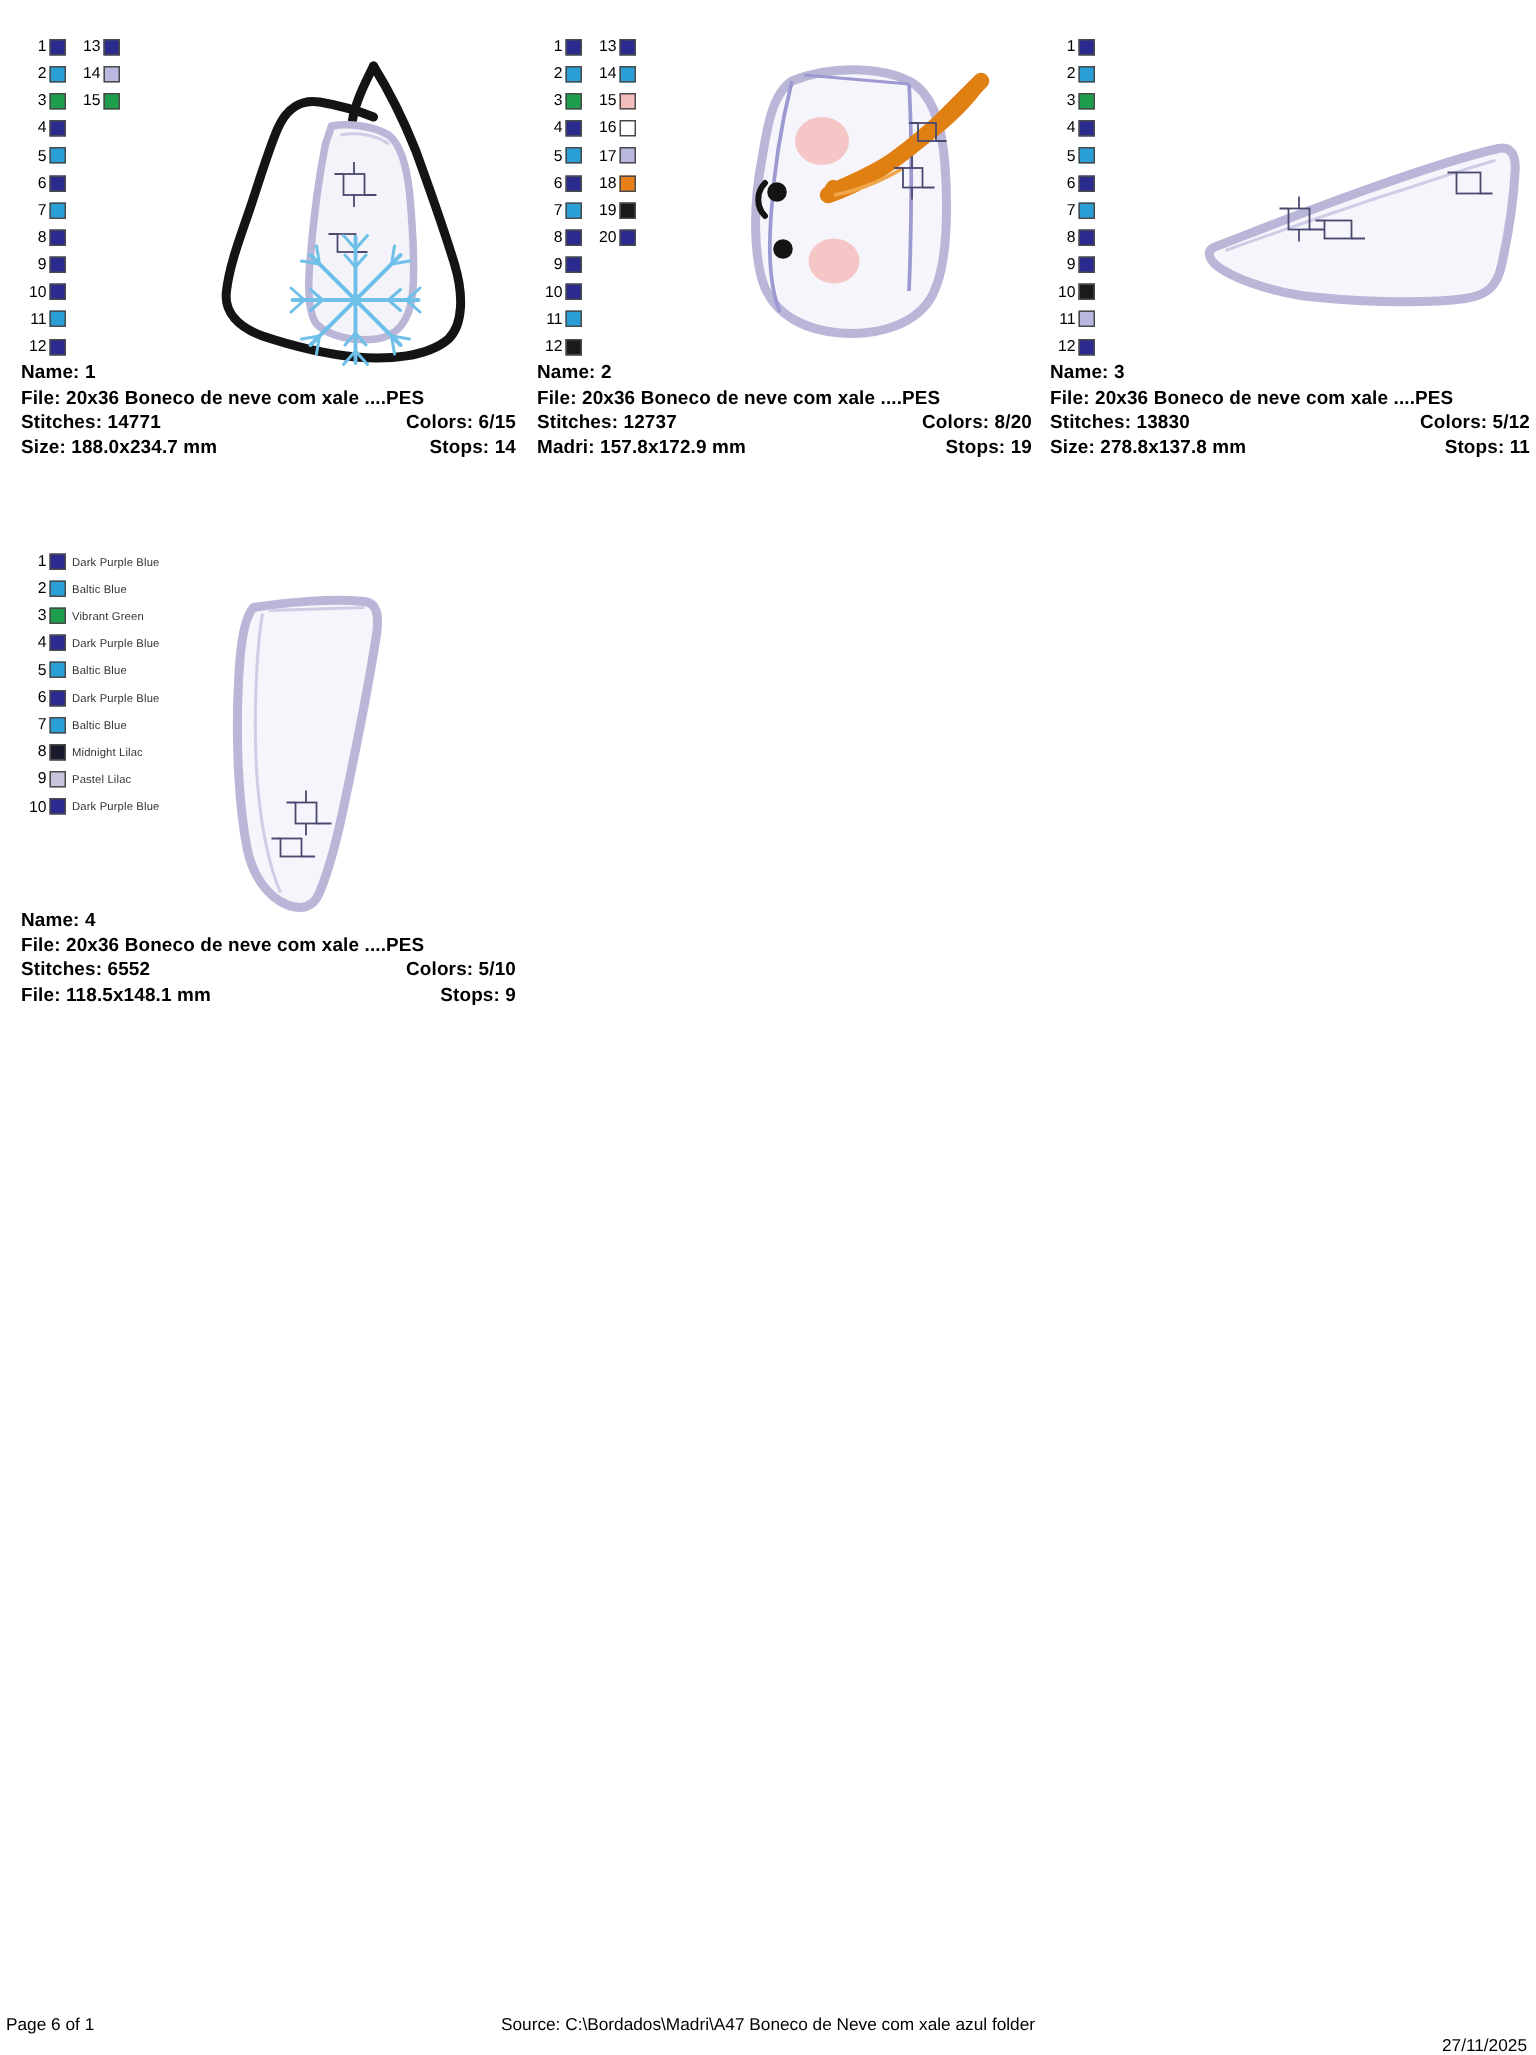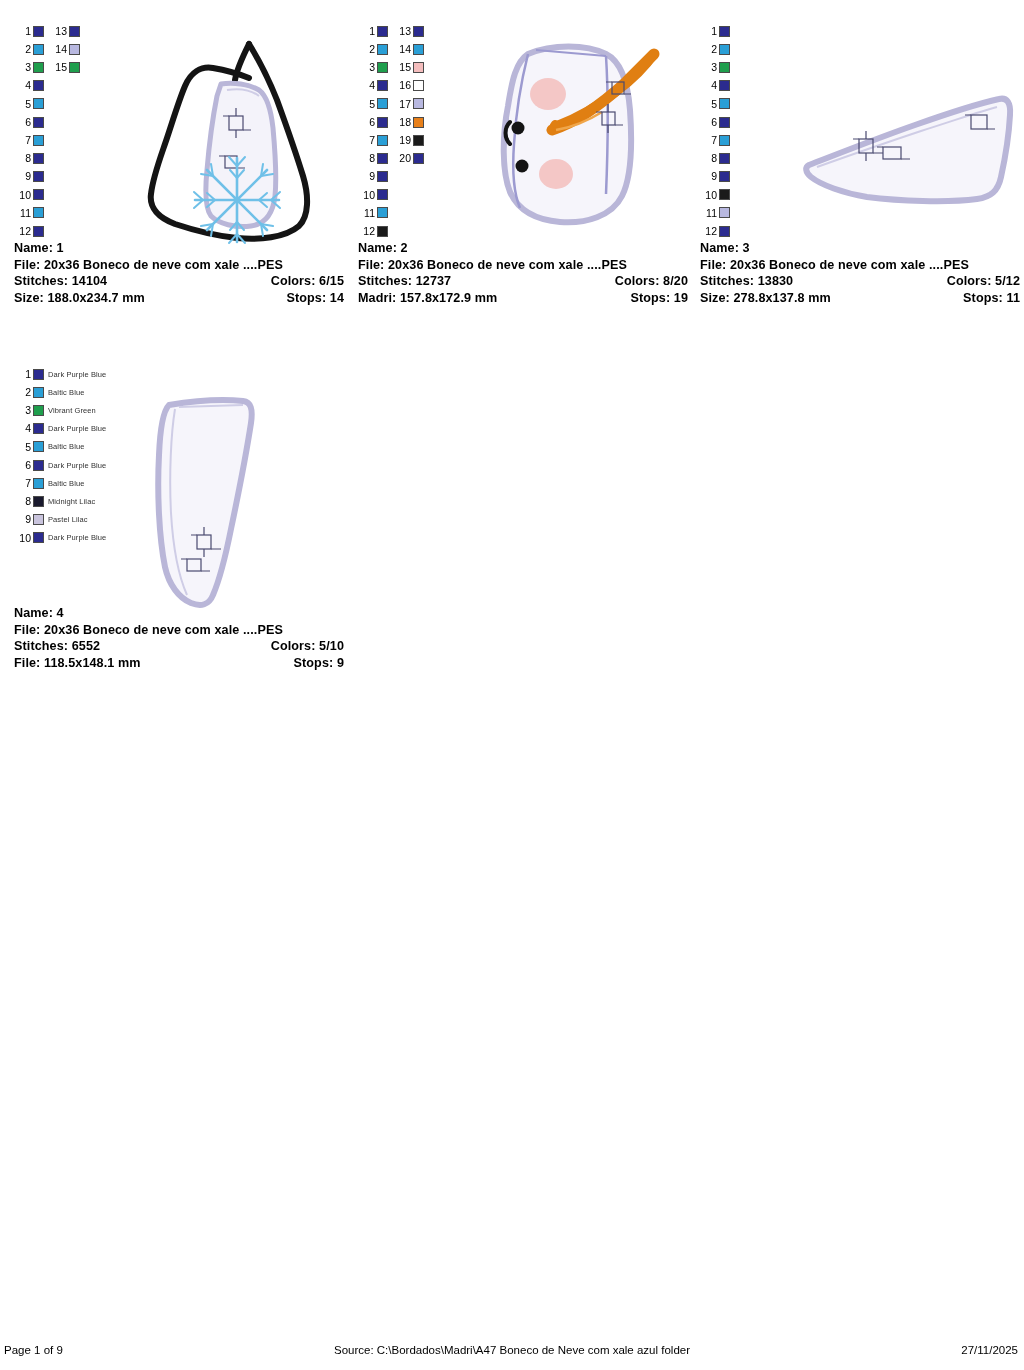--- a/index.html
+++ b/index.html
@@ -99,21 +99,21 @@
     font-size: 11.5px;
     color: #000;
   }
   .footer-inner {
     position: relative;
     width: 1024px;
     height: 16px;
   }
   .footer .pg { position: absolute; left: 4px; top: 0; }
   .footer .src { position: absolute; left: 0; right: 0; top: 0; text-align: center; }
-  .footer .dt { position: absolute; right: 6px; top: 0; }
+  .footer .dt { position: absolute; right: 6px; top: 14px; }
 
   svg { display: block; }
 </style>
 </head>
 <body>
 
 <div class="sheet">
 
   <div class="design d1">
     <div class="art-area">
@@ -213,21 +213,21 @@
             </g>
           </g>
         </g>
       </svg>
     </div>
 
     <div class="info">
       <div class="row single"><span>Name: 1</span></div>
       <div class="row single"><span>File: 20x36 Boneco de neve com xale ....PES</span></div>
       <div class="row">
-          <span>Stitches: 14104</span>
+          <span>Stitches: 14771</span>
           <span>Colors: 6/15</span>
         </div>
       <div class="row">
           <span>Size: 188.0x234.7 mm</span>
           <span>Stops: 14</span>
         </div>
     </div>
   </div>
 
   <div class="design d2">
@@ -525,19 +525,19 @@
         </div>
       <div class="row">
           <span>File: 118.5x148.1 mm</span>
           <span>Stops: 9</span>
         </div>
     </div>
   </div>
 
   <div class="footer">
     <div class="footer-inner">
-      <span class="pg">Page 1 of 9</span>
+      <span class="pg">Page 6 of 1</span>
       <span class="src">Source: C:\Bordados\Madri\A47 Boneco de Neve com xale azul folder</span>
       <span class="dt">27/11/2025</span>
     </div>
   </div>
 
 </div>
 
 </body></html>

